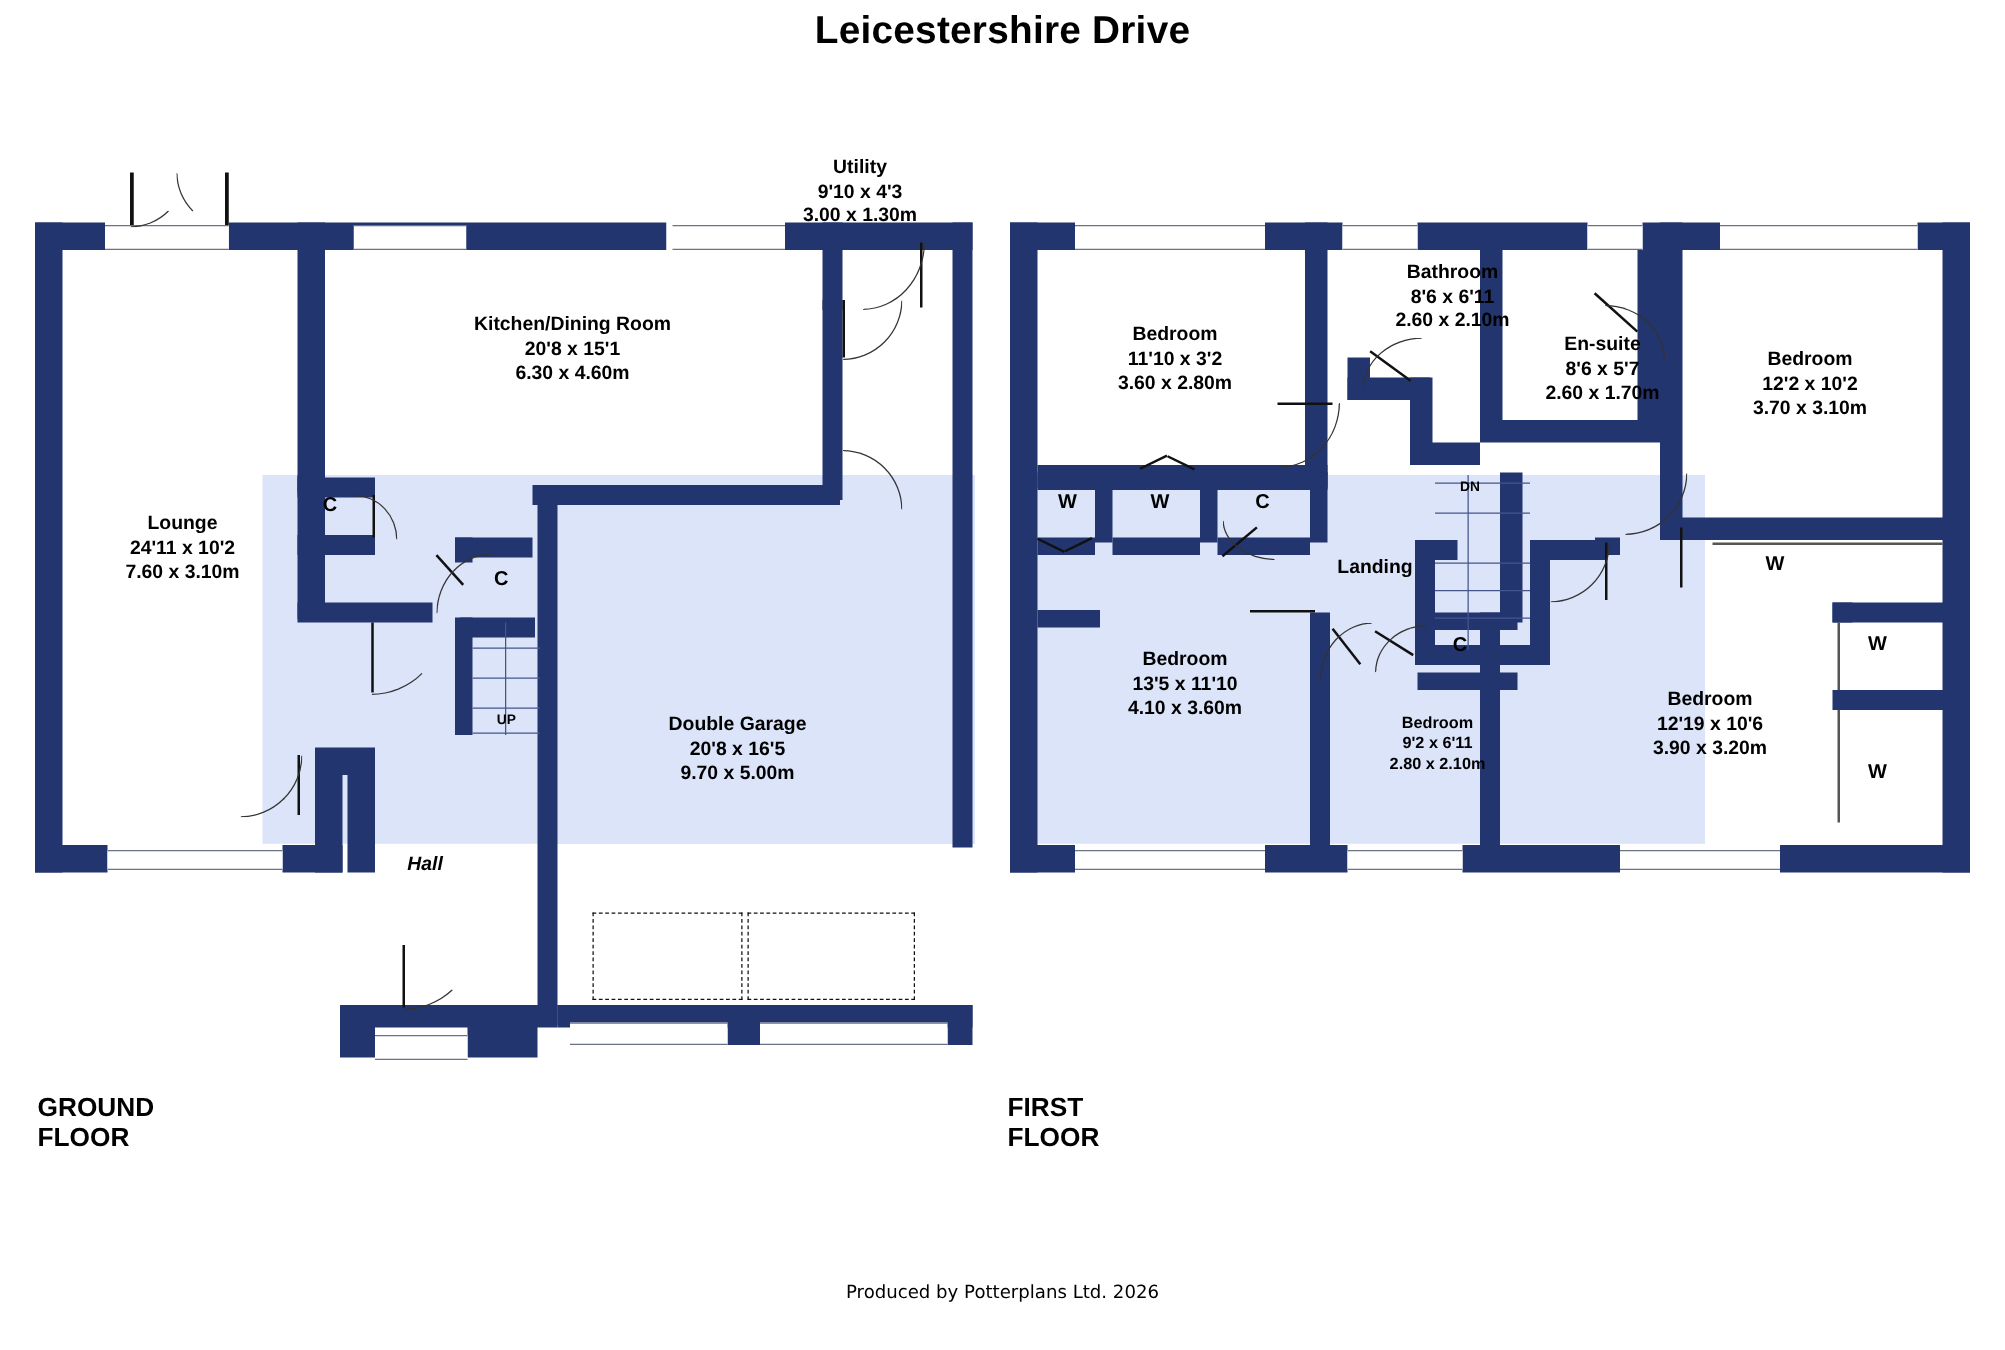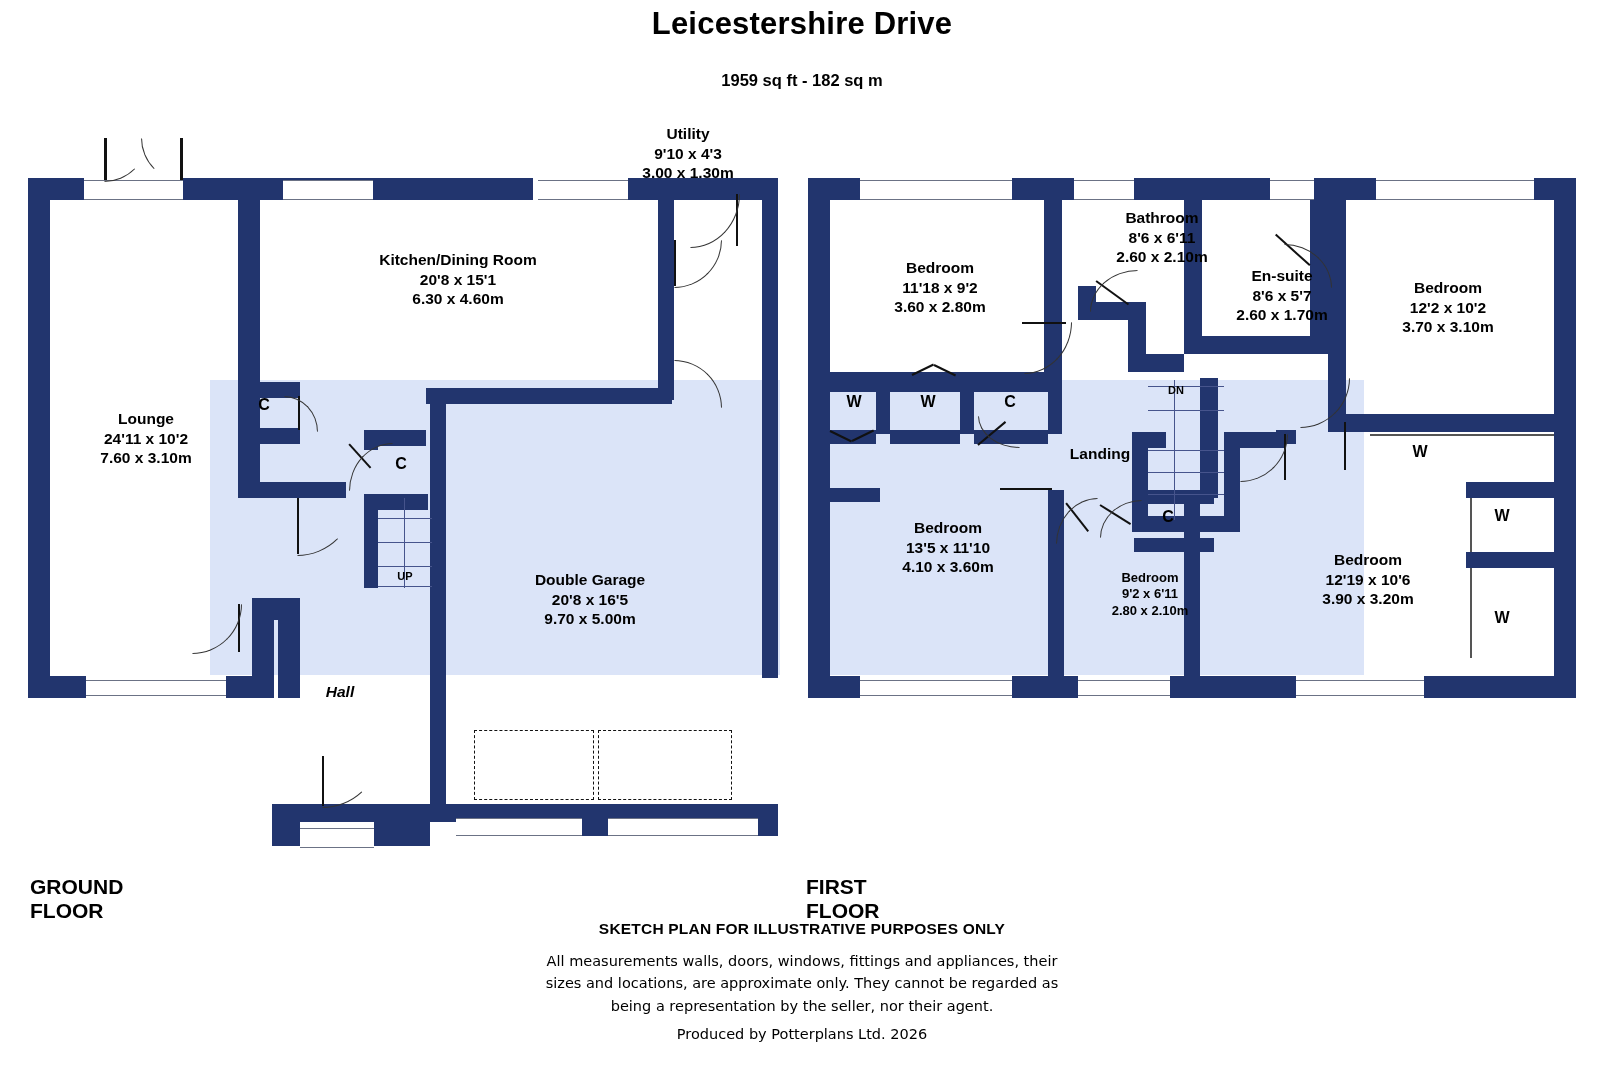--- a/index.html
+++ b/index.html
@@ -48,21 +48,20 @@
       font-size:14.5px;line-height:1.55;font-family:"DejaVu Sans",sans-serif;}
   #f3{position:absolute;left:0;top:1026px;width:1604px;text-align:center;
       font-size:14.5px;font-family:"DejaVu Sans",sans-serif;}
 </style>
 </head>
 <body>
 
 <div class="stage">
 
   <div id="title">Leicestershire Drive</div>
-  <div id="sub2">1959 sq ft - 182 sq m</div>
 
   <div id="watermark">
     <div id="wm-main">ROBINSONS</div>
     <div id="wm-sub">SALES • LETTINGS • AUCTIONS • SURVEYS</div>
   </div>
 
   <div class="plan">
 
     <div class="shade" style="left:210px;top:380px;width:570px;height:295px;"></div>
     <div class="shade" style="left:430px;top:380px;width:350px;height:295px;"></div>
@@ -290,21 +289,21 @@
     <div class="thin" style="left:1000px;top:488px;width:52px;height:2px;"></div>
 
     <div class="w" style="left:1184px;top:490px;width:16px;height:196px;"></div>
 
     <div class="w" style="left:1276px;top:430px;width:20px;height:14px;"></div>
     <div class="thin" style="left:1284px;top:434px;width:2.4px;height:46px;"></div>
     <div class="arc" style="left:1240px;top:434px;width:46px;height:46px;border-color:transparent #333 #333 transparent;border-radius:0 0 100% 0;"></div>
 
     <div class="lbl big" style="left:840px;top:258px;width:200px;">
       <span>Bedroom</span><br>
-      <span>11'18 x 9'2</span><br>
+      <span>11'10 x 3'2</span><br>
       <span>3.60 x 2.80m</span>
     </div>
 
     <div class="lbl big" style="left:1062px;top:208px;width:200px;">
       <span>Bathroom</span><br>
       <span>8'6 x 6'11</span><br>
       <span>2.60 x 2.10m</span>
     </div>
 
     <div class="lbl big" style="left:1192px;top:266px;width:180px;">
@@ -333,21 +332,15 @@
 
     <div class="lbl big" style="left:1268px;top:550px;width:200px;">
       <span>Bedroom</span><br>
       <span>12'19 x 10'6</span><br>
       <span>3.90 x 3.20m</span>
     </div>
 
     <div class="floorlbl" style="left:806px;top:875px;">FIRST FLOOR</div>
   </div>
 
-  <div id="f1">SKETCH PLAN FOR ILLUSTRATIVE PURPOSES ONLY</div>
-  <div id="f2">
-    <span>All measurements walls, doors, windows, fittings and appliances, their</span><br>
-    <span>sizes and locations, are approximate only. They cannot be regarded as</span><br>
-    <span>being a representation by the seller, nor their agent.</span>
-  </div>
   <div id="f3">Produced by Potterplans Ltd. 2026</div>
 
 </div>
 
 </body></html>

